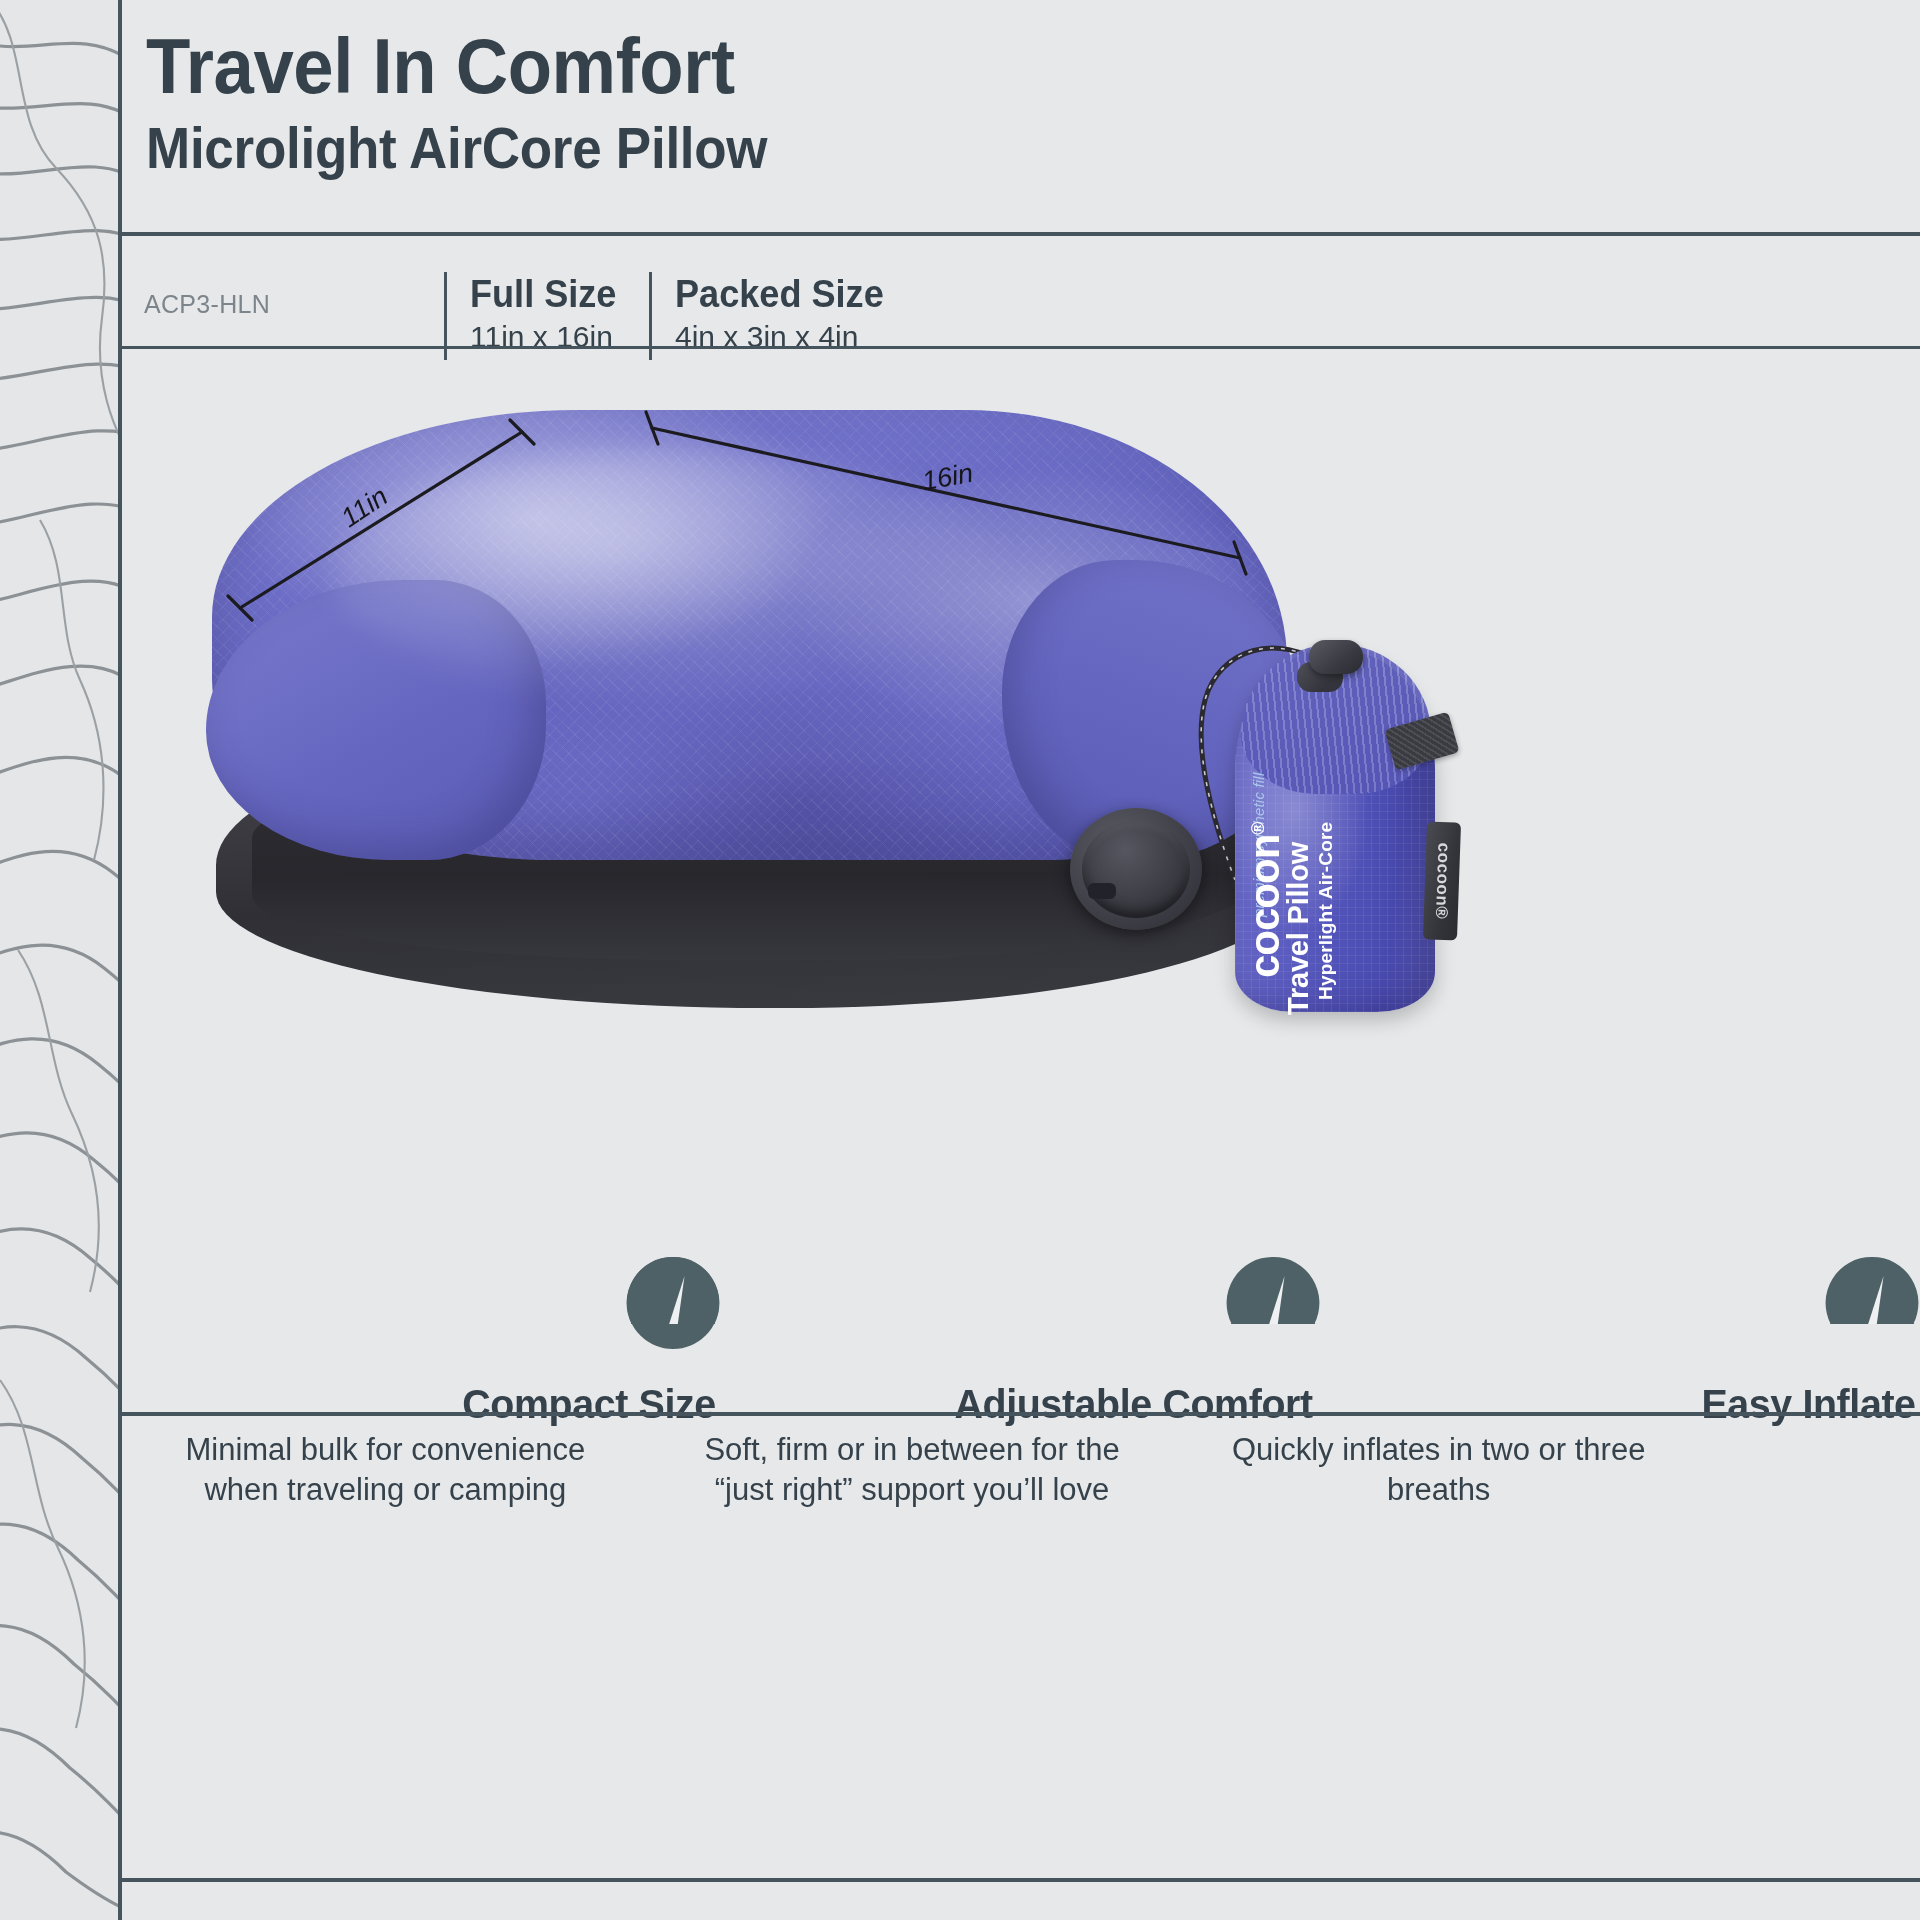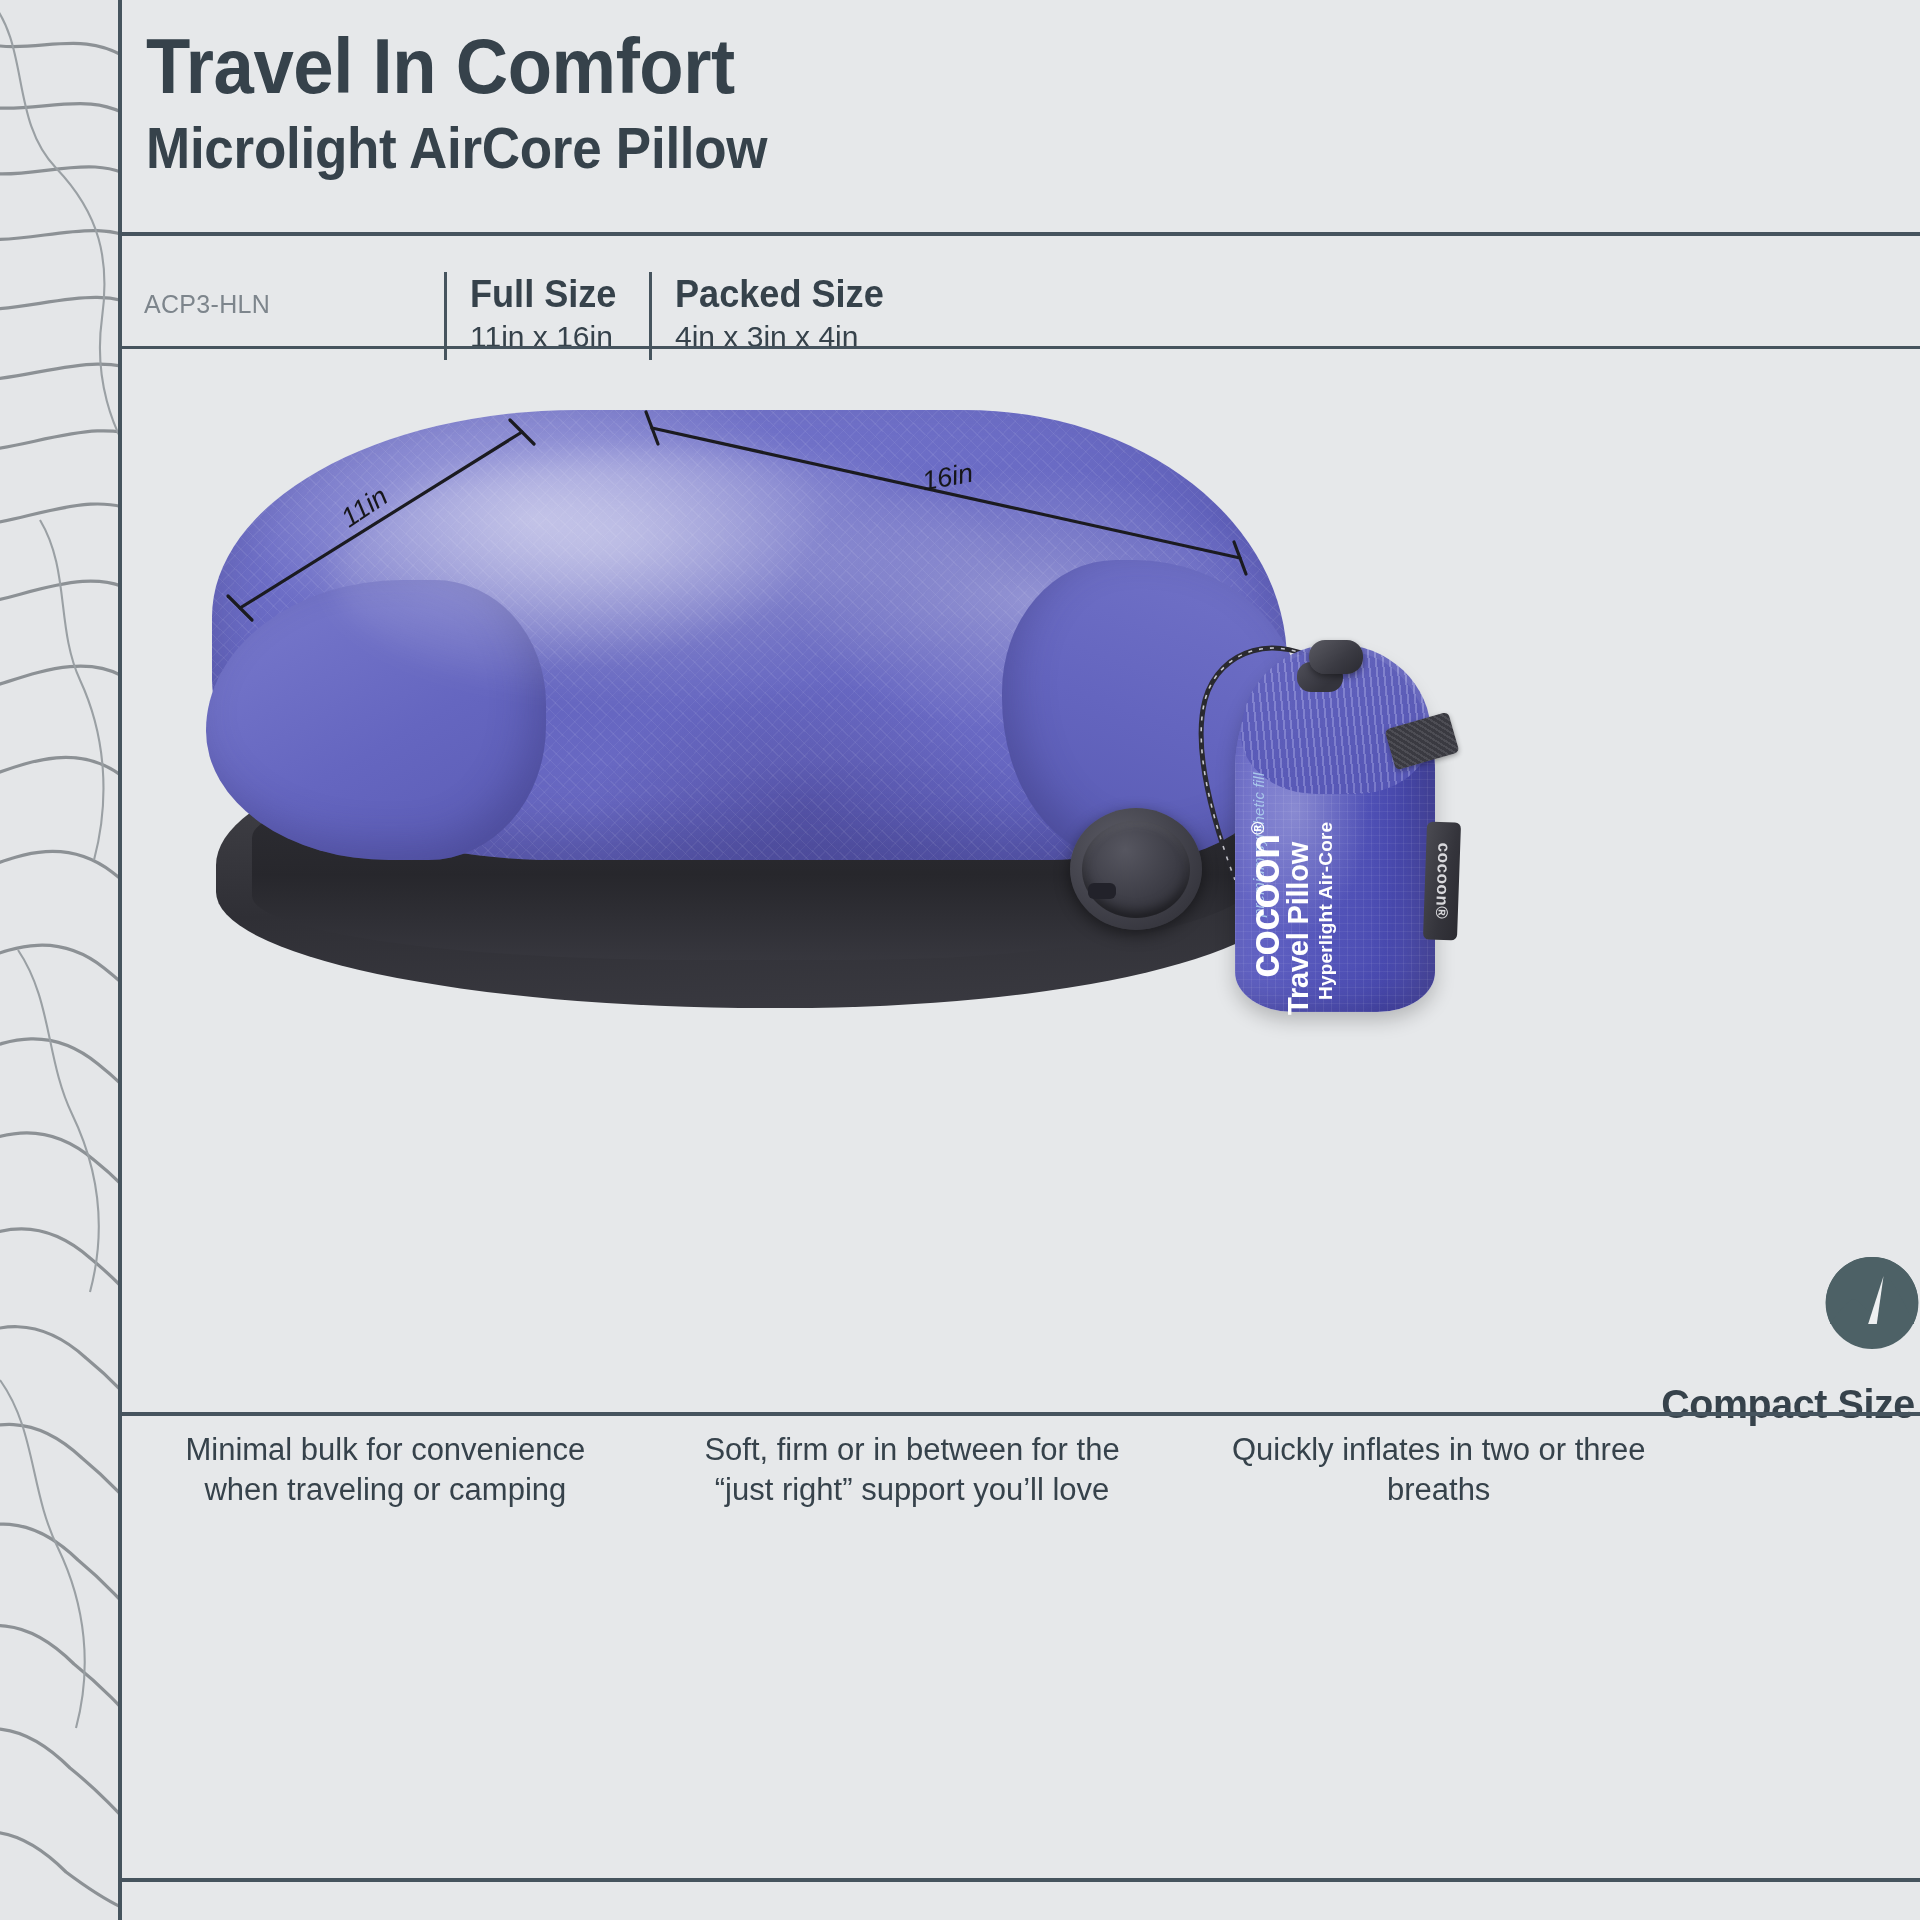--- a/index.html
+++ b/index.html
@@ -387,21 +387,37 @@
           <path d="M50,2 A48,48 0 0,1 93,72 L7,72 A48,48 0 0,1 50,2 Z" fill="#4d6166"></path>
           <path d="M6,72 C6,72 24,46 31,46 C37,46 43,58 47,58 C51,58 58,22 64,22 C71,22 94,72 94,72 Z" fill="#4d6166"></path>
         </g>
         <path d="M62,22 L55,72 L46,72 Z" fill="#eef0f1"></path>
         <circle cx="50" cy="50" r="48" fill="none" stroke="#4d6166" stroke-width="0"></circle>
         <path d="M50,3 A47,47 0 0,0 12,78 L12,22 Z" fill="none"></path>
       </svg>
       <div class="feature-title">Compact Size</div>
     </div>
 
-
+    <div class="feature-col">
+      <svg class="feature-icon" viewBox="0 0 100 100">
+        <path d="M50,2 A48,48 0 0,1 93,72 L7,72 A48,48 0 0,1 50,2 Z" fill="#4d6166"></path>
+        <path d="M6,72 C6,72 24,46 31,46 C37,46 43,58 47,58 C51,58 58,22 64,22 C71,22 94,72 94,72 Z" fill="#4d6166"></path>
+        <path d="M62,22 L55,72 L46,72 Z" fill="#eef0f1"></path>
+      </svg>
+      <div class="feature-title">Adjustable Comfort</div>
+    </div>
+
+    <div class="feature-col">
+      <svg class="feature-icon" viewBox="0 0 100 100">
+        <path d="M50,2 A48,48 0 0,1 93,72 L7,72 A48,48 0 0,1 50,2 Z" fill="#4d6166"></path>
+        <path d="M6,72 C6,72 24,46 31,46 C37,46 43,58 47,58 C51,58 58,22 64,22 C71,22 94,72 94,72 Z" fill="#4d6166"></path>
+        <path d="M62,22 L55,72 L46,72 Z" fill="#eef0f1"></path>
+      </svg>
+      <div class="feature-title">Easy Inflate</div>
+    </div>
   </div>
 
   <div id="feature-rule"></div>
 
   <div id="feature-bodies">
     <div class="feature-body-col">
       <div class="feature-body">Minimal bulk for convenience when traveling or camping</div>
     </div>
     <div class="feature-body-col">
       <div class="feature-body">Soft, firm or in between for the “just right” support you’ll love</div>

